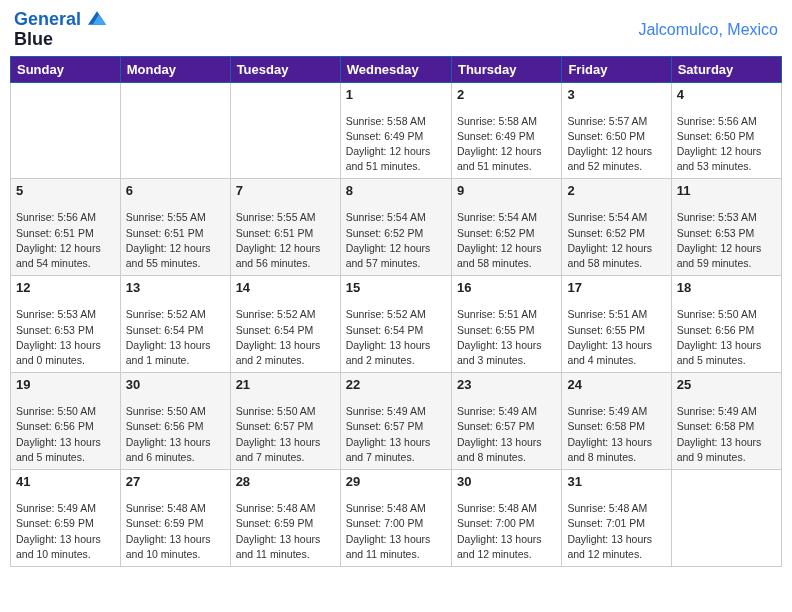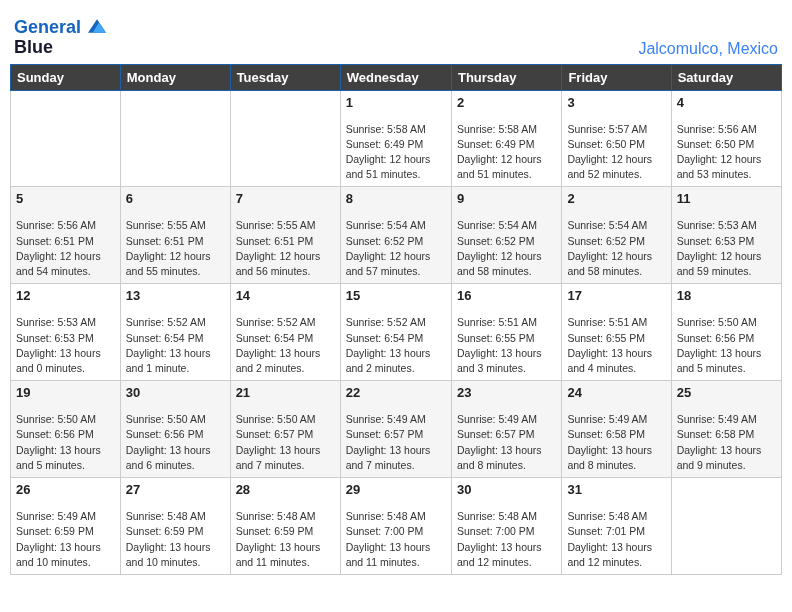--- a/index.html
+++ b/index.html
@@ -6,24 +6,23 @@
     body {
       font-family: Arial, sans-serif;
       background: #fff;
       width: 792px;
       min-height: 612px;
       padding: 10px;
     }
     .header {
       display: flex;
       justify-content: space-between;
-      align-items: flex-end;
+      align-items: center;
       margin-bottom: 6px;
       padding: 0 4px;
-      margin-top: 8px;
     }
     .logo {
       display: flex;
       flex-direction: column;
       align-items: flex-start;
     }
     .logo-text {
       font-size: 18px;
       font-weight: bold;
       color: #1a1a2e;
@@ -51,21 +50,21 @@
     .cal-subtitle {
       font-size: 16px;
       color: #3b82f6;
     }
     .calendar {
       width: 100%;
       border-collapse: collapse;
       border: 1px solid #ccc;
     }
     .calendar th {
-      background: #404040;
+      background: #4c1d95;
       color: #fff;
       text-align: left;
       padding: 5px 6px;
       font-size: 13px;
       border: 1px solid #1a5faa;
     }
     .calendar td {
       vertical-align: top;
       border: 1px solid #ccc;
       padding: 4px 5px;
@@ -309,21 +308,21 @@
         <td>
           <div class="day-num">25</div>
           <div class="day-info" style="white-space: pre-line;">Sunrise: 5:49 AM
 Sunset: 6:58 PM
 Daylight: 13 hours
 and 9 minutes.</div>
         </td>
       </tr>
       <tr>
         <td>
-          <div class="day-num">26</div>
+          <div class="day-num">41</div>
           <div class="day-info" style="white-space: pre-line;">Sunrise: 5:49 AM
 Sunset: 6:59 PM
 Daylight: 13 hours
 and 10 minutes.</div>
         </td>
         <td>
           <div class="day-num">27</div>
           <div class="day-info" style="white-space: pre-line;">Sunrise: 5:48 AM
 Sunset: 6:59 PM
 Daylight: 13 hours

